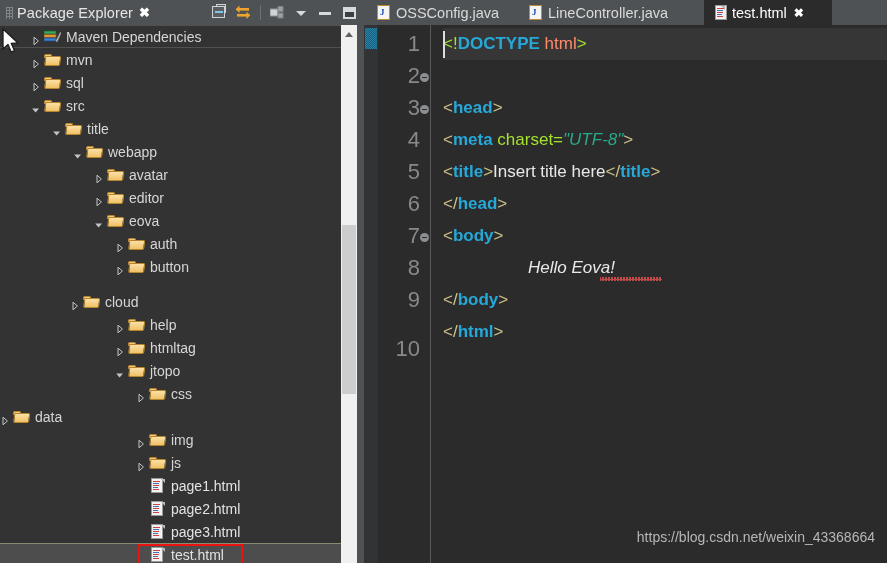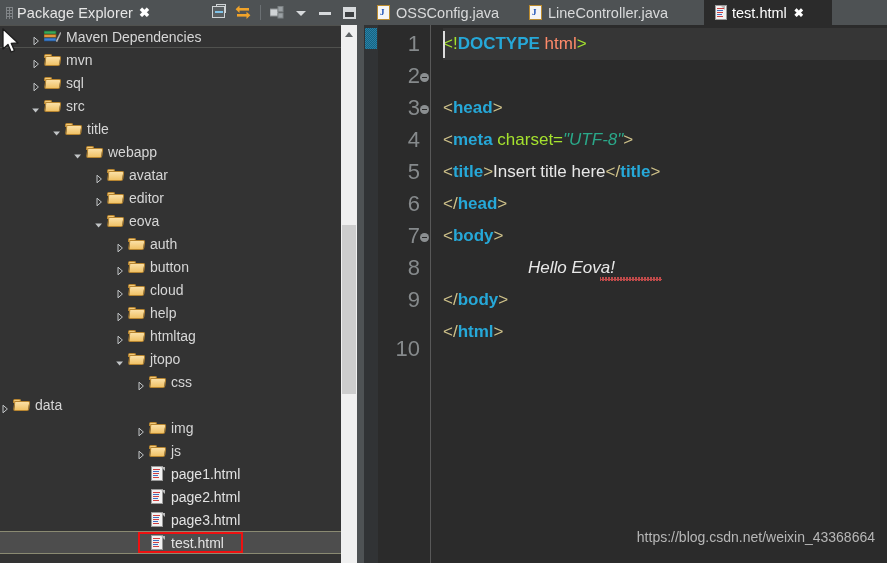--- a/index.html
+++ b/index.html
@@ -600,21 +600,21 @@
         <div class="tree-row" style="padding-left: 115px;">
           <span class="twisty"><svg width="10" height="10" viewBox="0 0 10 10">
               <path d="M3 1.2 L7.4 5 L3 8.8 Z" fill="none" stroke="#c2c5c7" stroke-width="1"></path>
             </svg></span>
           <span class="node-icon">
             <span class="folder-tab"></span>
             <span class="folder-body"></span>
           </span>
           <span class="node-label">button</span>
         </div>
-        <div class="tree-row" style="padding-left: 115px;">
+        <div class="tree-row" style="padding-left: 70px; margin-top: 12px;">
           <span class="twisty"><svg width="10" height="10" viewBox="0 0 10 10">
               <path d="M3 1.2 L7.4 5 L3 8.8 Z" fill="none" stroke="#c2c5c7" stroke-width="1"></path>
             </svg></span>
           <span class="node-icon">
             <span class="folder-tab"></span>
             <span class="folder-body"></span>
           </span>
           <span class="node-label">cloud</span>
         </div>
         <div class="tree-row" style="padding-left: 115px;">

